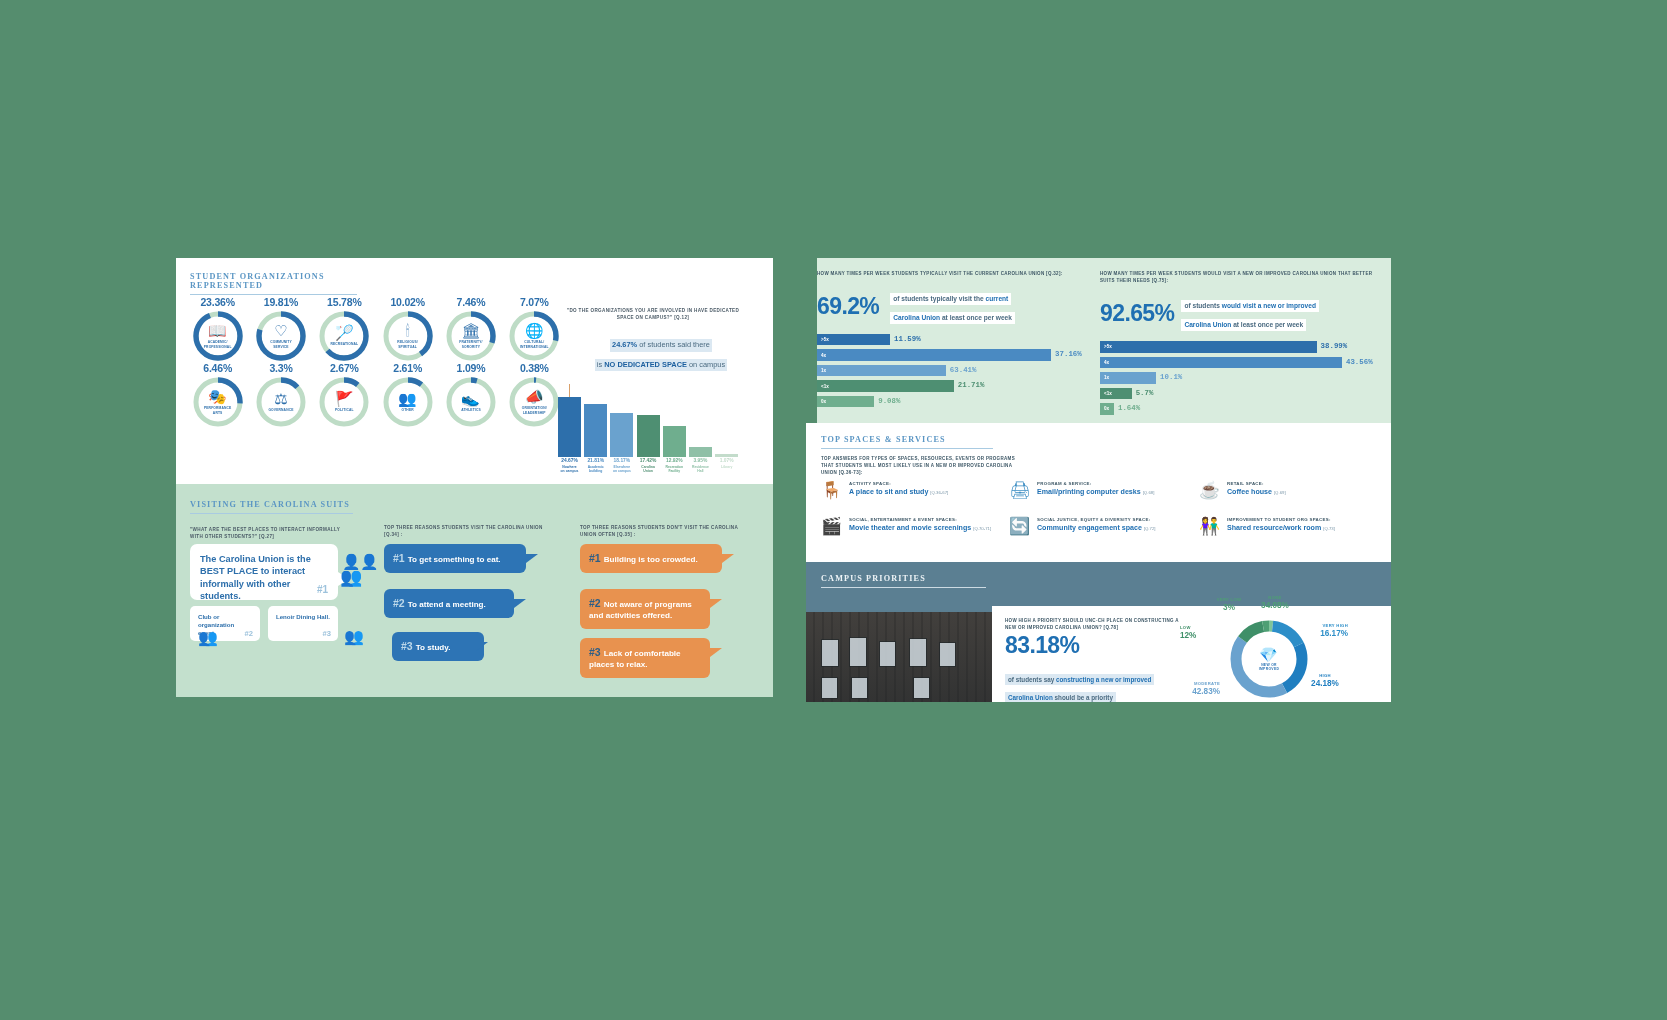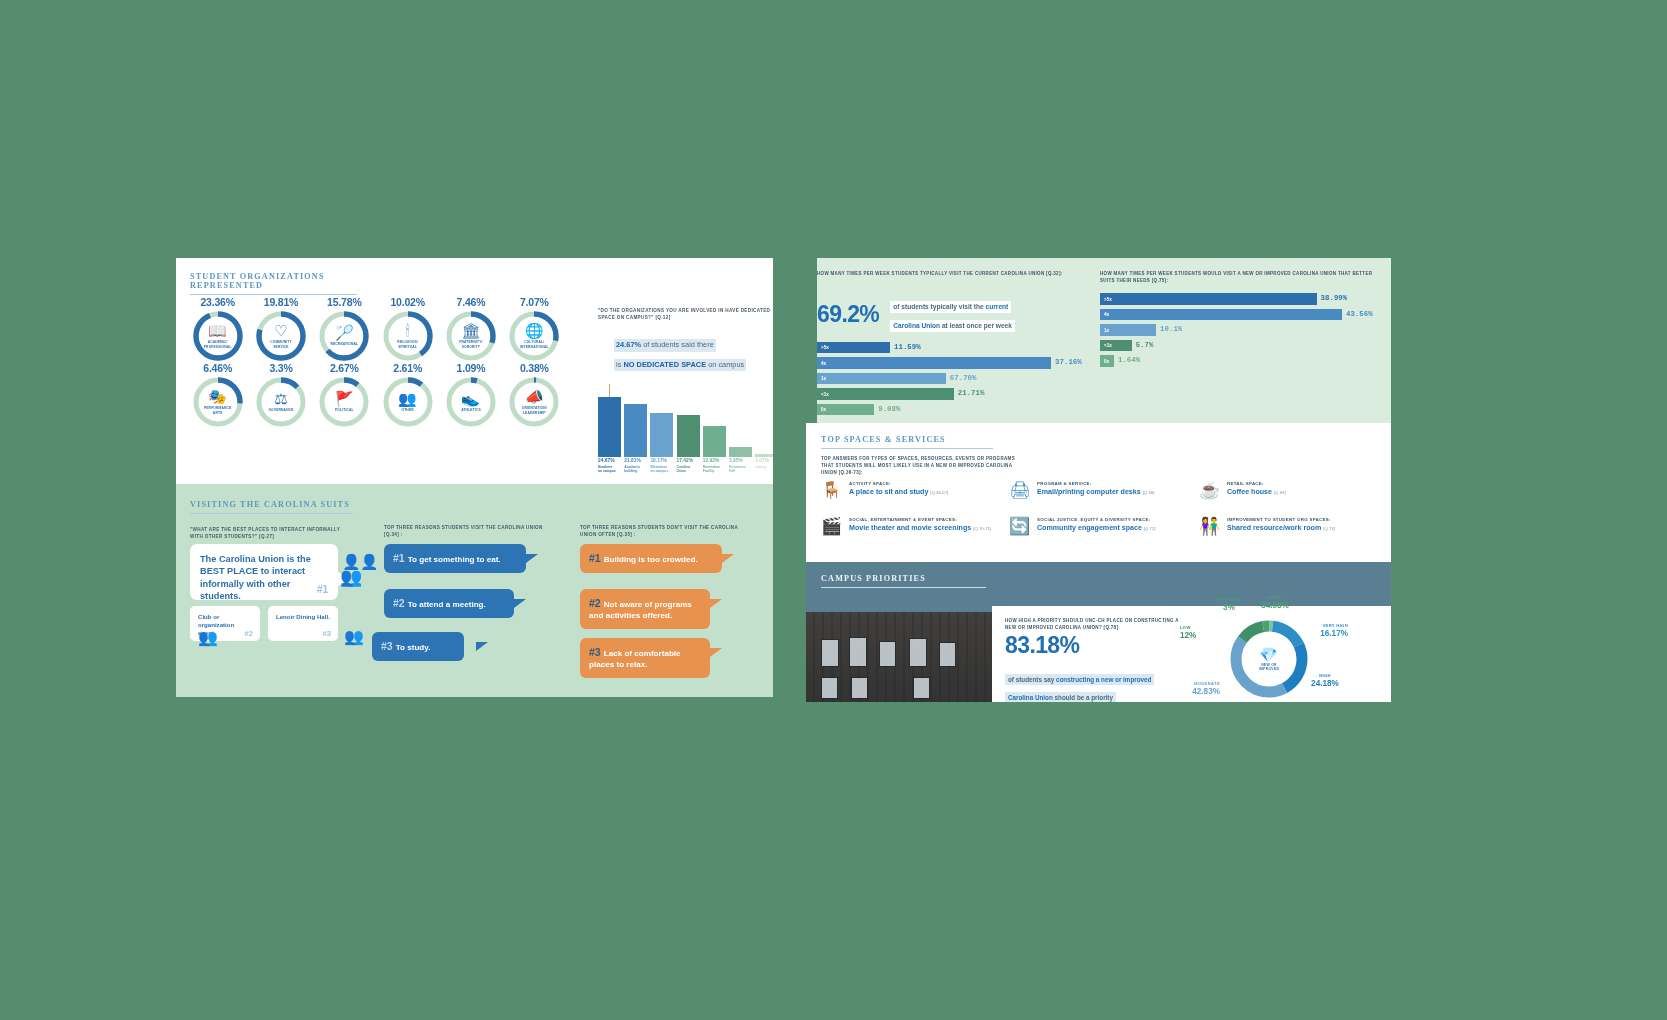--- a/index.html
+++ b/index.html
@@ -43,21 +43,21 @@
     color: #2d6fab;
   }
   .ring-icon { font-size: 15px; line-height: 1; color: #2d6fab; }
   .ring-lbl {
     font-size: 3.3px; font-weight: 700; letter-spacing: 0.15px;
     color: #2d6fab; text-align: center; line-height: 1.25; margin-top: 2px;
     text-transform: uppercase;
   }
 
   
-  #dedicated { position: absolute; left: 422px; top: 50px; width: 190px; }
+  #dedicated { position: absolute; left: 382px; top: 50px; width: 190px; text-align: center; }
   .ded-q {
     font-size: 4.6px; font-weight: 700; color: #4a5a66;
     letter-spacing: 0.35px; line-height: 1.5; text-transform: uppercase;
   }
   .ded-callout { margin-top: 11px; margin-left: 16px; }
   .ded-callout span {
     display: inline-block; background: #dbe8f2; padding: 1px 2px;
     font-size: 7.4px; font-weight: 700; color: #2d6fab; line-height: 1.45;
     margin-bottom: 1px; font-family: "Liberation Sans", sans-serif;
   }
@@ -492,42 +492,42 @@
       <div class="people" style="left:166px; top:70px; font-size:15px;">👤👤</div>
       <div class="people" style="left:164px; top:84px; font-size:18px;">👥</div>
       <div class="people" style="left:22px; top:146px; font-size:16px;">👥</div>
       <div class="people" style="left:168px; top:145px; font-size:16px;">👥</div>
 
       <div id="visit-bubbles">
           <div class="speech blue" style="left: 208px; top: 60px; width: 142px; min-height: 26px;"><span class="num">#1</span><span>To get something to eat.</span></div>
           <div class="sp-tail" style="left: 350px; top: 70px; border-left: 12px solid rgb(45, 116, 181); border-bottom: 9px solid transparent; border-top: 0px;"></div>
           <div class="speech blue" style="left: 208px; top: 105px; width: 130px; min-height: 26px;"><span class="num">#2</span><span>To attend a meeting.</span></div>
           <div class="sp-tail" style="left: 338px; top: 115px; border-left: 12px solid rgb(45, 116, 181); border-bottom: 9px solid transparent; border-top: 0px;"></div>
-          <div class="speech blue" style="left: 196px; top: 148px; width: 92px; min-height: 26px;"><span class="num">#3</span><span>To study.</span></div>
+          <div class="speech blue" style="left: 216px; top: 148px; width: 92px; min-height: 26px;"><span class="num">#3</span><span>To study.</span></div>
           <div class="sp-tail" style="left: 300px; top: 158px; border-left: 12px solid rgb(45, 116, 181); border-bottom: 9px solid transparent; border-top: 0px;"></div>
         </div>
       <div id="dont-bubbles">
           <div class="speech orange" style="left: 404px; top: 60px; width: 142px;"><span class="num">#1</span><span>Building is too crowded.</span></div>
           <div class="sp-tail" style="left: 546px; top: 70px; border-left: 12px solid rgb(232, 146, 79); border-bottom: 9px solid transparent; border-top: 0px;"></div>
           <div class="speech orange" style="left: 404px; top: 105px; width: 130px;"><span class="num">#2</span><span>Not aware of programs and activities offered.</span></div>
           <div class="sp-tail" style="left: 534px; top: 115px; border-left: 12px solid rgb(232, 146, 79); border-bottom: 9px solid transparent; border-top: 0px;"></div>
           <div class="speech orange" style="left: 404px; top: 154px; width: 130px;"><span class="num">#3</span><span>Lack of comfortable places to relax.</span></div>
           <div class="sp-tail" style="left: 534px; top: 164px; border-left: 12px solid rgb(232, 146, 79); border-bottom: 9px solid transparent; border-top: 0px;"></div>
         </div>
     </div>
   </div>
 
   <div id="right-page">
 
     <div id="rp-band1">
       <div class="leftstrip"></div>
 
       <div style="position:absolute; left:11px; top:12px; width:270px;">
         <div class="rq">HOW MANY TIMES PER WEEK STUDENTS TYPICALLY VISIT THE CURRENT CAROLINA UNION [Q.32]:</div>
-        <div style="display:flex; align-items:center; gap:11px; margin-top:18px;">
+        <div style="display:flex; align-items:center; gap:11px; margin-top:10px;">
           <div class="bigpct">69.2%</div>
           <div class="bigpct-txt">
             <span><i style="font-style:normal">of students typically visit the </i><b class="hl">current</b></span><br>
             <span><b class="hl">Carolina Union</b><i style="font-style:normal"> at least once per week</i></span>
           </div>
         </div>
         <div id="cur-bars" style="margin-top:9px;">
             <div class="hbar-row">
               <div class="hbar" style="width:73.017px;background:#2d6fab">
                 <span class="hbar-cat">&gt;5x</span>
@@ -537,39 +537,46 @@
             <div class="hbar-row">
               <div class="hbar" style="width:234.10799999999998px;background:#4a8ac2">
                 <span class="hbar-cat">4x</span>
               </div>
               <div class="hbar-val" style="left:238.10799999999998px;color:#4a8ac2">37.16%</div>
             </div>
             <div class="hbar-row">
               <div class="hbar" style="width:128.835px;background:#6aa2ce">
                 <span class="hbar-cat">1x</span>
               </div>
-              <div class="hbar-val" style="left:132.835px;color:#6aa2ce">67.70%</div>
+              <div class="hbar-val" style="left:132.835px;color:#6aa2ce">63.41%</div>
             </div>
             <div class="hbar-row">
               <div class="hbar" style="width:136.77300000000002px;background:#4e8f72">
                 <span class="hbar-cat">&lt;1x</span>
               </div>
               <div class="hbar-val" style="left:140.77300000000002px;color:#4e8f72">21.71%</div>
             </div>
             <div class="hbar-row">
               <div class="hbar" style="width:57.204px;background:#6fae8e">
                 <span class="hbar-cat">0x</span>
               </div>
               <div class="hbar-val" style="left:61.204px;color:#6fae8e">9.08%</div>
             </div>
           </div>
       </div>
 
       <div style="position:absolute; left:294px; top:12px; width:280px;">
         <div class="rq">HOW MANY TIMES PER WEEK STUDENTS WOULD VISIT A NEW OR IMPROVED CAROLINA UNION THAT BETTER SUITS THEIR NEEDS [Q.75]:</div>
+        <div style="display:flex; align-items:center; gap:7px; margin-top:10px;">
+          <div class="bigpct">92.65%</div>
+          <div class="bigpct-txt">
+            <span><i style="font-style:normal">of students </i><b class="hl">would visit a new or improved</b></span><br>
+            <span><b class="hl">Carolina Union</b><i style="font-style:normal"> at least once per week</i></span>
+          </div>
+        </div>
         <div id="new-bars" style="margin-top:9px;">
             <div class="hbar-row">
               <div class="hbar" style="width:216.61111111111111px;background:#2d6fab">
                 <span class="hbar-cat">&gt;5x</span>
               </div>
               <div class="hbar-val" style="left:220.61111111111111px;color:#2d6fab">38.99%</div>
             </div>
             <div class="hbar-row">
               <div class="hbar" style="width:242.00000000000003px;background:#4a8ac2">
                 <span class="hbar-cat">4x</span>

